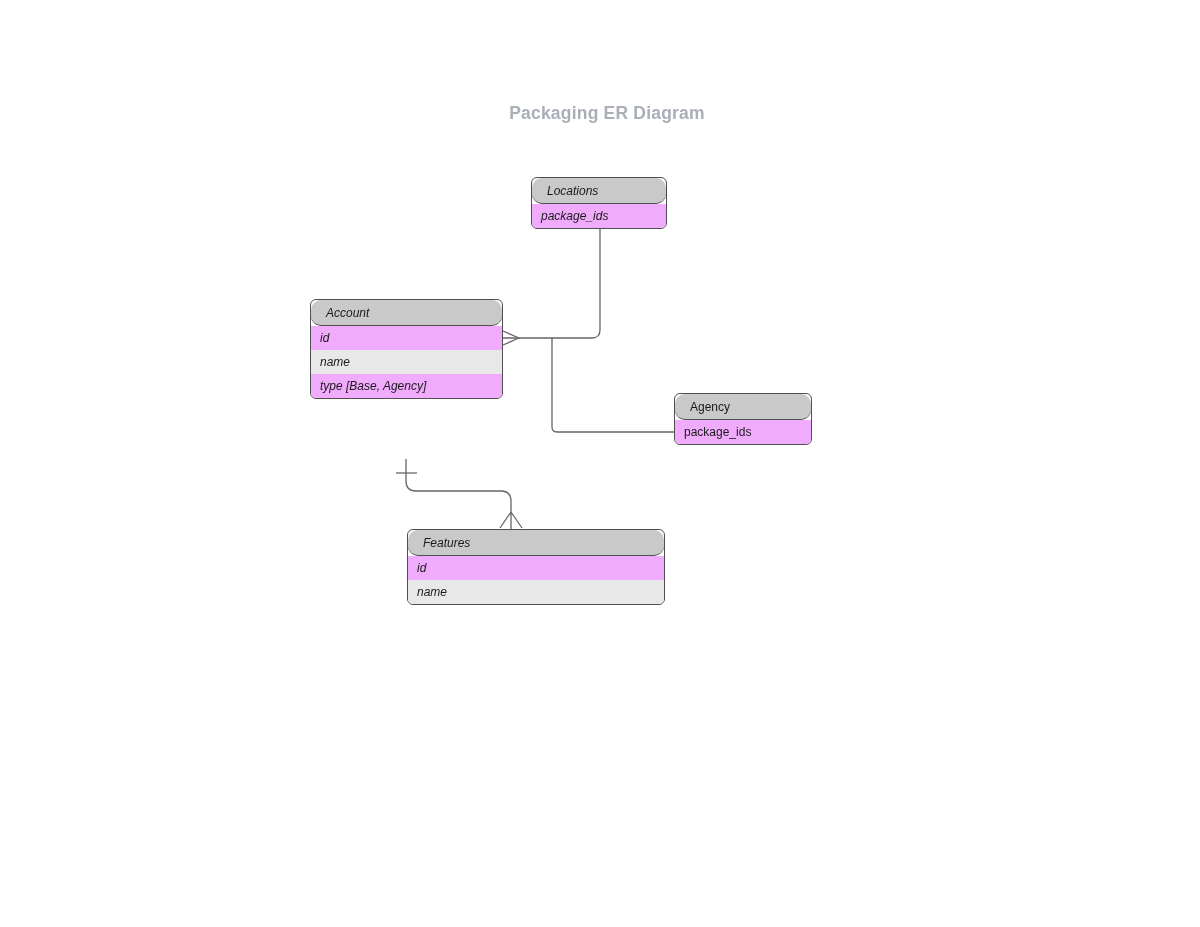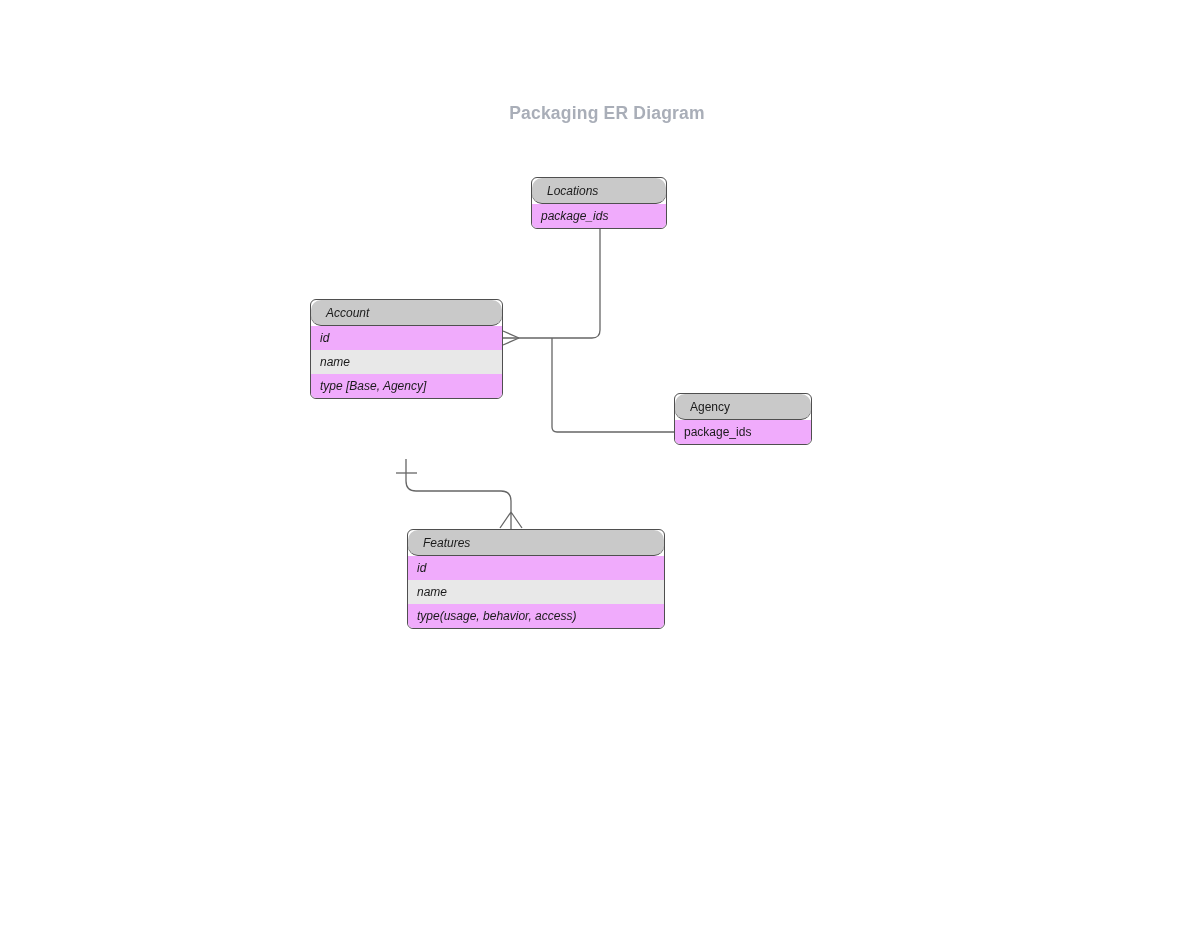--- a/index.html
+++ b/index.html
@@ -120,17 +120,16 @@
     </div>
   </div>
 
   <div class="entity italic" id="entity-features">
     <div class="entity-header">
       <span>Features</span>
     </div>
     <div class="entity-rows">
       <div class="entity-row">id</div>
       <div class="entity-row">name</div>
-      <div class="entity-row">type(usage, behavior, access)</div>
     </div>
   </div>
 
 </div>
 
 </body></html>

